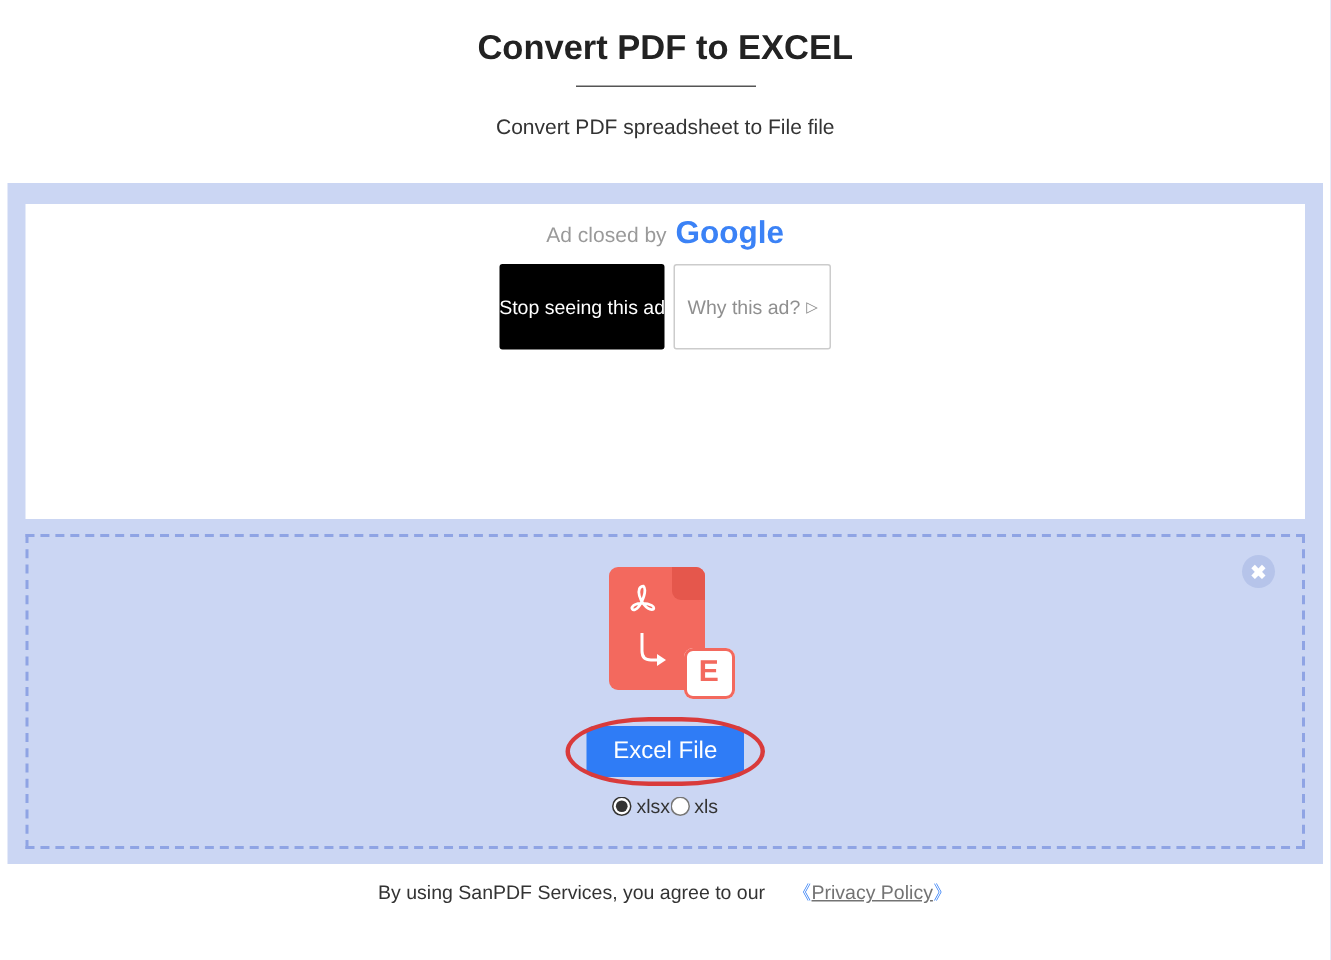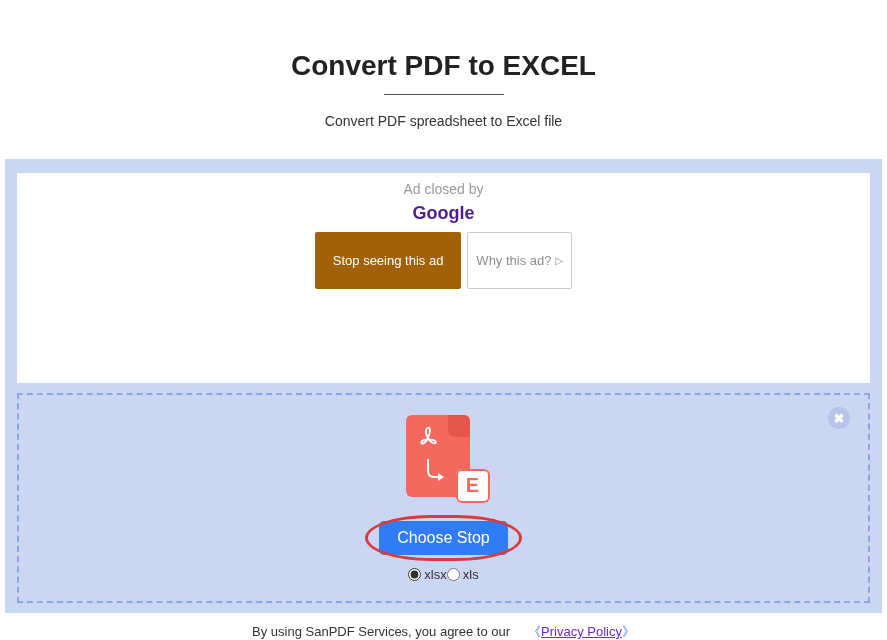--- a/index.html
+++ b/index.html
@@ -9,24 +9,23 @@
     color: #333;
     width: 887px;
     height: 640px;
     overflow: hidden;
   }
   .header {
     text-align: center;
     padding-top: 18px;
   }
   .page-title {
-    font-size: 28px;
+    font-size: 23px;
     font-weight: 700;
     color: #222;
-    margin-top: 32px;
   }
   .title-underline {
     width: 120px;
     height: 1px;
     background: #555;
     margin: 12px auto 18px;
   }
   .subtitle {
     font-size: 14px;
     color: #333;
@@ -43,40 +42,39 @@
     text-align: center;
     padding-top: 8px;
   }
   .ad-closed-line {
     font-size: 14px;
     color: #9a9a9a;
     display: flex;
     align-items: center;
     justify-content: center;
     gap: 6px;
-    flex-direction: column;
   }
   .google-logo {
     font-family: Arial, sans-serif;
-    font-size: 18px;
-    font-weight: 700;
-    color: #4c1d95;
+    font-size: 21px;
+    font-weight: 700;
+    color: #3b82f6;
   }
   .ad-buttons {
     margin-top: 8px;
     display: flex;
     justify-content: center;
     gap: 6px;
   }
   .btn-stop {
-    background: #a16207;
+    background: #000000;
     color: #fff;
     border: none;
     font-size: 13px;
-    padding: 5px 18px;
+    padding: 5px 0;
     border-radius: 2px;
     cursor: pointer;
   }
   .btn-why {
     background: #fff;
     color: #8f8f8f;
     border: 1px solid #ccc;
     font-size: 13px;
     padding: 20px 8px;
     border-radius: 2px;
@@ -196,33 +194,33 @@
     text-align: center;
     font-size: 13px;
     color: #333;
     margin-top: 10px;
     display: flex;
     justify-content: center;
     gap: 18px;
     align-items: baseline;
   }
   .policy-link {
-    color: #6d28d9;
+    color: #737373;
     text-decoration: underline;
     cursor: pointer;
   }
   .bracket { color: #2f7cf6; }
 </style>
 </head>
 <body>
 
 <div class="header">
   <div class="page-title">Convert PDF to EXCEL</div>
   <div class="title-underline"></div>
-  <div class="subtitle">Convert PDF spreadsheet to Excel file</div>
+  <div class="subtitle">Convert PDF spreadsheet to File file</div>
 </div>
 
 <div class="outer-panel">
 
   <div class="ad-box">
     <div class="ad-closed-line">
       <span>Ad closed by</span>
       <span class="google-logo">Google</span>
     </div>
     <div class="ad-buttons">
@@ -250,21 +248,21 @@
           <svg viewBox="0 0 24 26">
               <path fill="none" stroke="#ffffff" stroke-width="2" d="M6 2 L6 14 Q6 20 12 20 L18 20"></path>
               <path fill="#ffffff" d="M16 16 L22 20 L16 24 Z"></path>
             </svg>
         </div>
       </div>
       <div class="e-badge">E</div>
     </div>
 
     <div class="choose-wrap">
-      <button class="choose-btn">Choose Stop</button>
+      <button class="choose-btn">Excel File</button>
       <div class="emphasis-ellipse"></div>
     </div>
 
     <div class="format-row">
       <label>
         <input type="radio" name="fmt" checked="" style="">
         <span>xlsx</span>
       </label>
       <label>
         <input type="radio" name="fmt" style="">

